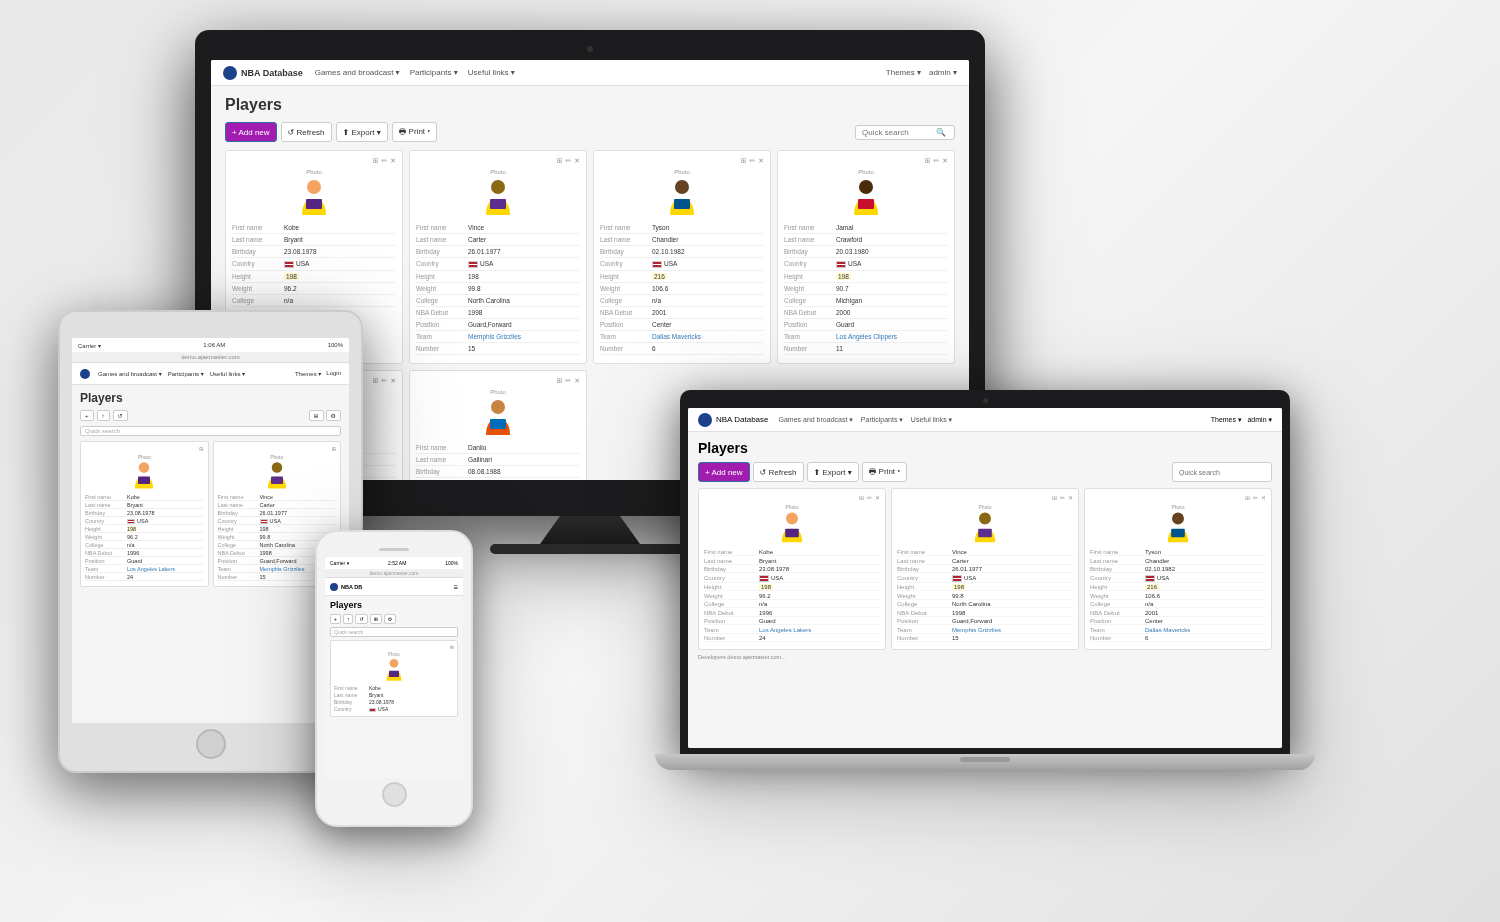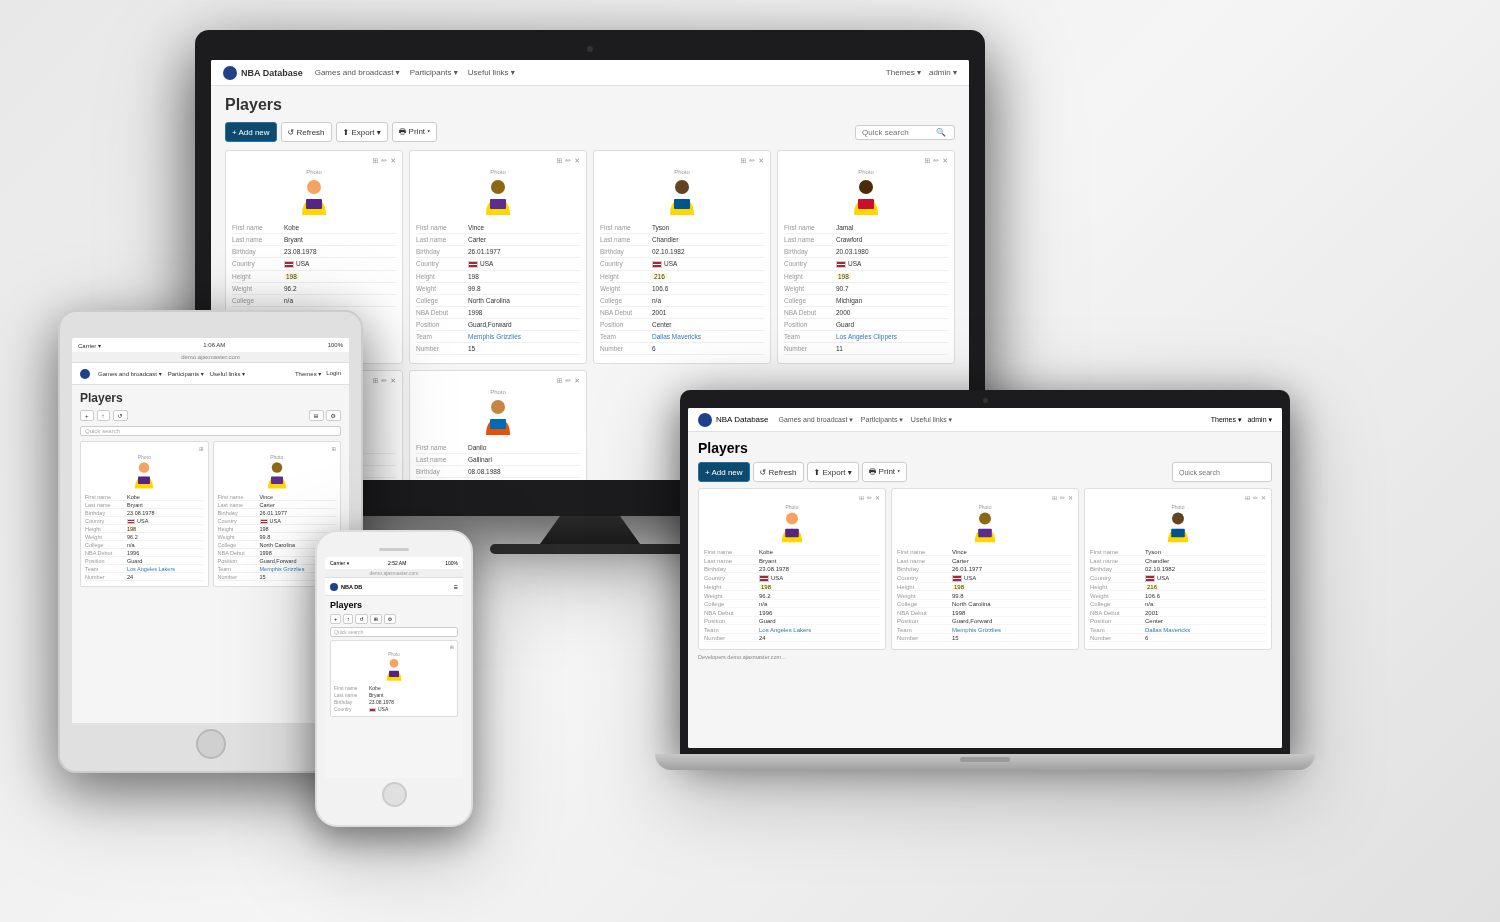--- a/index.html
+++ b/index.html
@@ -98,21 +98,21 @@
       border: 1px solid #ccc;
       border-radius: 3px;
       padding: 2px 6px;
       font-size: 8px;
       cursor: pointer;
       display: flex;
       align-items: center;
       gap: 2px;
       color: #333;
     }
-    .btn-sm.btn-primary { background: #0c4a6e; color: #fff; border-color: #2e6da4; }
+    .btn-sm.btn-primary { background: #a21caf; color: #fff; border-color: #2e6da4; }
     .search-box {
       background: #fff;
       border: 1px solid #ccc;
       border-radius: 3px;
       padding: 2px 6px;
       font-size: 8px;
       width: 100px;
       display: flex;
       align-items: center;
       gap: 4px;

